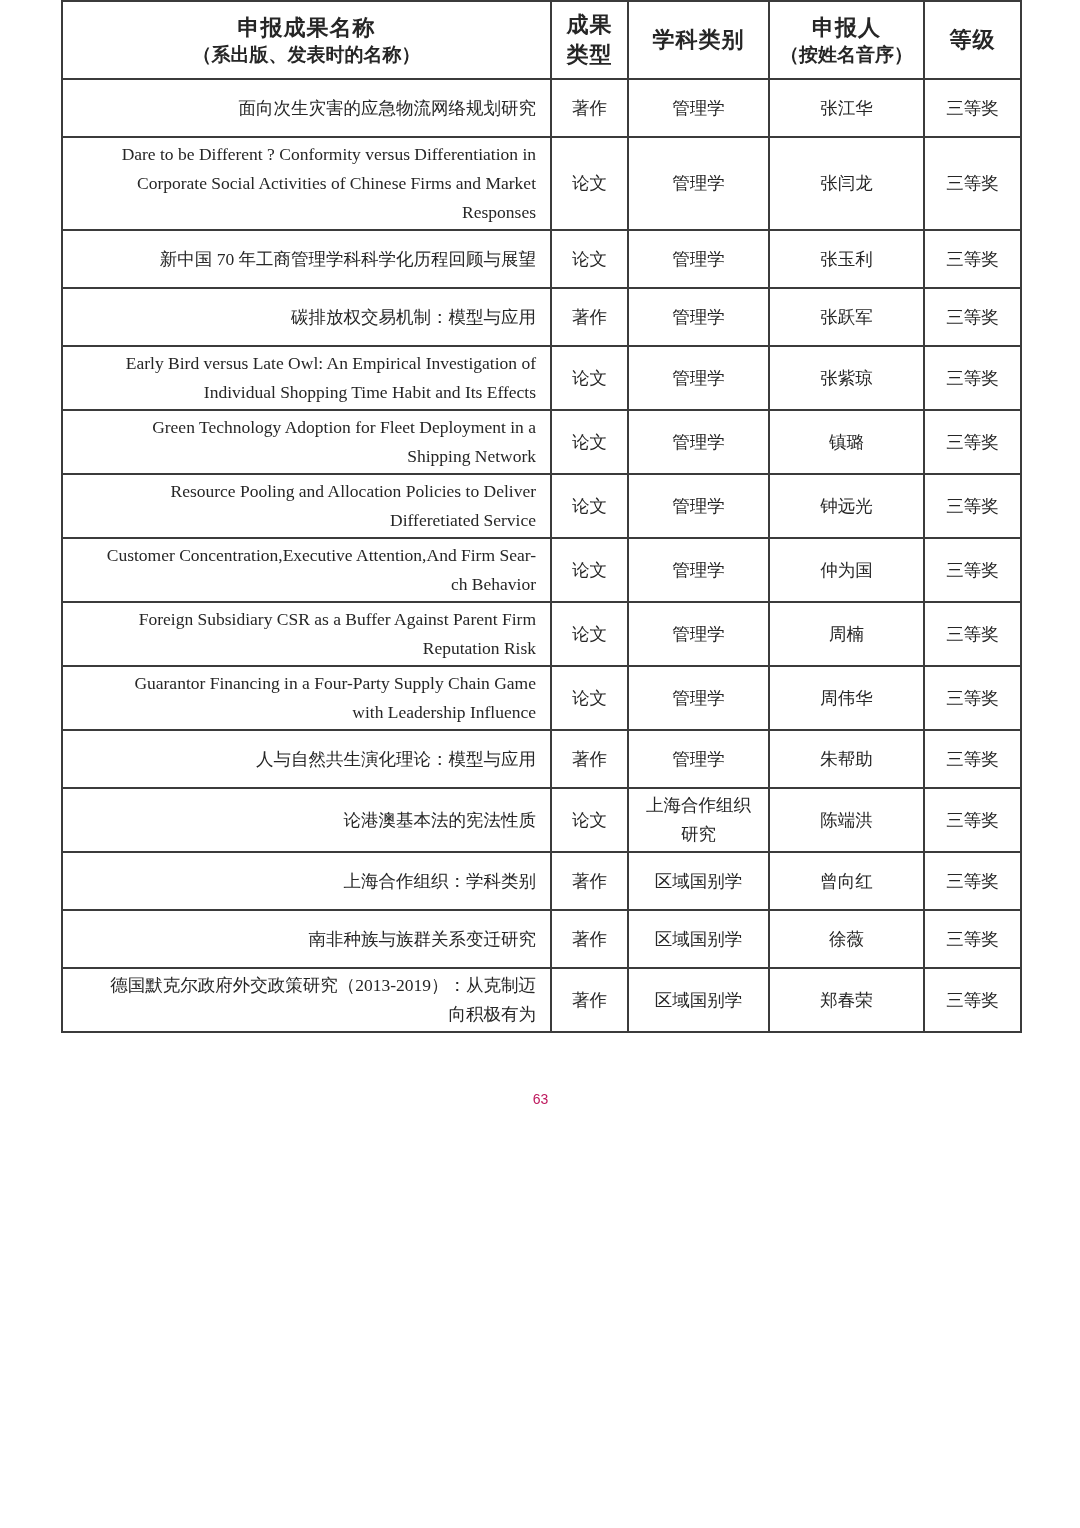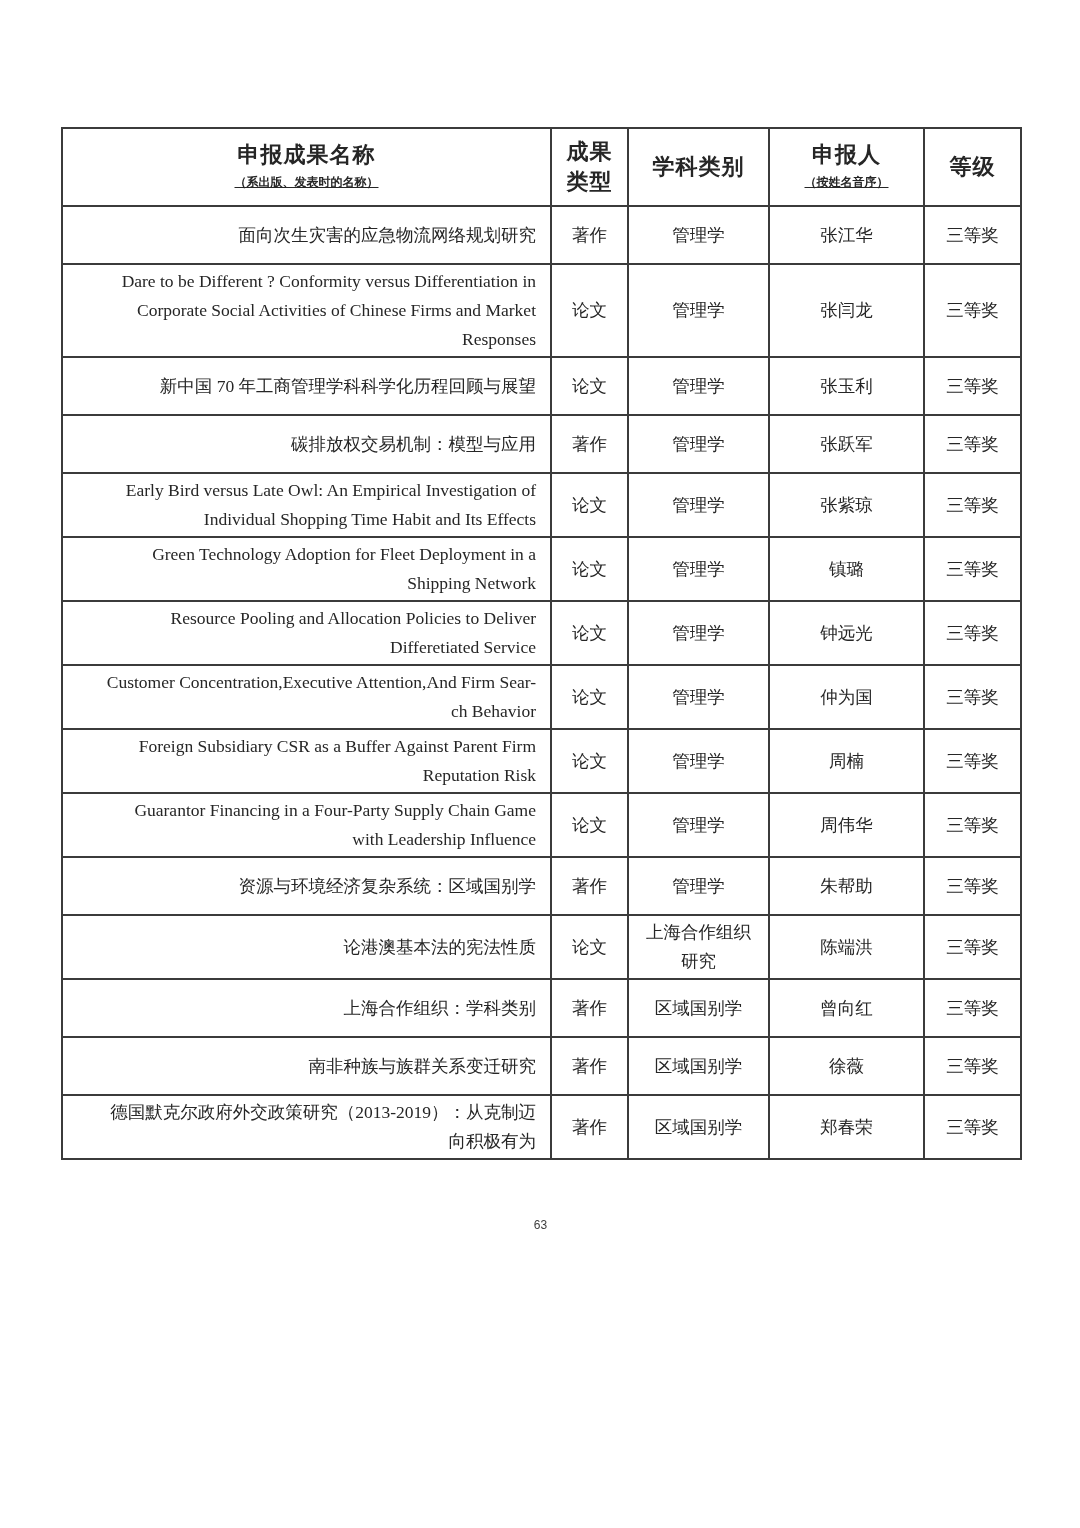--- a/index.html
+++ b/index.html
@@ -8,21 +8,20 @@
     background: #ffffff;
   }
   body {
     width: 1080px;
     height: 1528px;
     font-family: "Liberation Serif", "DejaVu Serif", serif;
     color: #262626;
     position: relative;
   }
   .sheet {
-    padding-top: 127px;
     padding-left: 61px;
     box-sizing: border-box;
   }
   table.awards-table {
     border-collapse: collapse;
     width: 959px;
     table-layout: fixed;
   }
   table.awards-table th,
   table.awards-table td {
@@ -35,44 +34,43 @@
     font-weight: bold;
     text-align: center;
     padding: 2px 4px;
   }
   .h1 {
     font-size: 22px;
     line-height: 30px;
     letter-spacing: 1px;
   }
   .h2 {
-    font-size: 12px;
+    font-size: 19px;
     line-height: 24px;
-    text-decoration: underline;
   }
   tbody td {
     height: 58px;
     font-size: 17.5px;
     line-height: 29px;
     padding: 2px 6px;
     text-align: center;
     white-space: pre-line;
   }
   tbody td.c-name {
     text-align: right;
     padding-left: 11px;
     padding-right: 14px;
   }
   .page-number {
     width: 959px;
     margin-top: 58px;
     text-align: center;
     font-family: "Liberation Sans", "DejaVu Sans", sans-serif;
-    font-size: 12px;
-    color: #404040;
+    font-size: 14px;
+    color: #be185d;
   }
 </style>
 </head>
 <body>
 
 <div class="sheet">
   <table class="awards-table">
     <colgroup>
       <col style="width:489px">
       <col style="width:77px">
@@ -175,21 +173,21 @@
   </tr>
         <tr>
     <td class="c-name">Guarantor Financing in a Four-Party Supply Chain Game
 with Leadership Influence</td>
     <td class="c-type">论文</td>
     <td class="c-cat">管理学</td>
     <td class="c-app">周伟华</td>
     <td class="c-grade">三等奖</td>
   </tr>
         <tr>
-    <td class="c-name">资源与环境经济复杂系统：区域国别学</td>
+    <td class="c-name">人与自然共生演化理论：模型与应用</td>
     <td class="c-type">著作</td>
     <td class="c-cat">管理学</td>
     <td class="c-app">朱帮助</td>
     <td class="c-grade">三等奖</td>
   </tr>
         <tr>
     <td class="c-name">论港澳基本法的宪法性质</td>
     <td class="c-type">论文</td>
     <td class="c-cat">上海合作组织
 研究</td>

